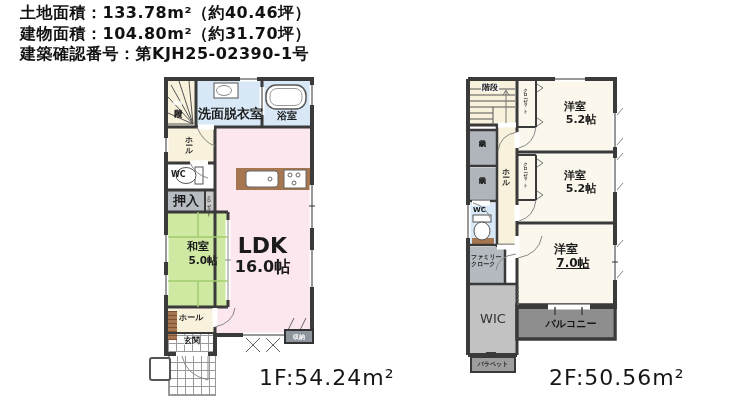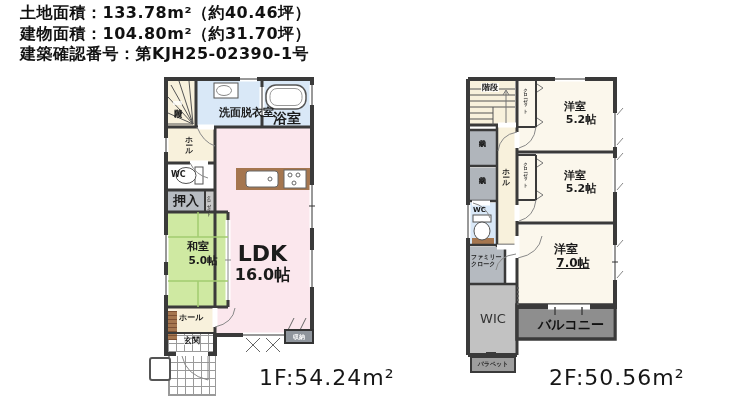--- a/index.html
+++ b/index.html
@@ -117,32 +117,32 @@
 
     <g stroke="#888" stroke-width="1" fill="none">
       <path d="M51,52 Q57,67 69,71"></path>
       <path d="M44,88 Q50,100 62,103"></path>
       <path d="M89,233 Q87,248 69,252"></path>
       <path d="M36,281 Q40,300 62,305 M62,281 V305"></path>
     </g>
   </svg>
 
   <div class="lbl vt" style="left:27px;top:26px;font-size:8px;background:rgba(255,255,255,.75);padding:1px 0;">階段</div>
-  <div class="lbl" style="left:52px;top:32px;width:76px;text-align:right;font-size:11px;">洗面脱衣室</div>
-  <div class="lbl" style="left:118px;top:35px;width:46px;text-align:center;font-size:14px;">浴室</div>
+  <div class="lbl" style="left:52px;top:32px;width:64px;text-align:right;font-size:13px;">洗面脱衣室</div>
+  <div class="lbl" style="left:118px;top:35px;width:46px;text-align:center;font-size:10px;">浴室</div>
   <div class="lbl vt" style="left:38px;top:56px;font-size:7.5px;">ホール</div>
   <div class="lbl" style="left:25px;top:95px;font-size:8px;">WC</div>
   <div class="lbl" style="left:27px;top:119px;font-size:13px;">押入</div>
   <div class="lbl vt" style="left:60px;top:117px;font-size:4px;letter-spacing:0;color:#333;">クロゼット</div>
   <div class="lbl" style="left:22px;top:166px;width:60px;text-align:center;font-size:11px;">
     <div>和室</div>
     <div style="font-size:10.5px;padding-left:10px;">5.0帖</div>
   </div>
   <div class="lbl" style="left:69px;top:158px;width:95px;text-align:center;">
-    <div style="font-size:22px;font-weight:700;margin-top:8px;">LDK</div>
+    <div style="font-size:22px;font-weight:700;">LDK</div>
     <div style="font-size:16px;">16.0帖</div>
   </div>
   <div class="lbl" style="left:33px;top:238px;font-size:8px;">ホール</div>
   <div class="lbl" style="left:38px;top:261px;font-size:8px;background:rgba(255,255,255,.75);">玄関</div>
   <div class="lbl" style="left:138px;top:254px;width:26px;height:11px;background:#8f959c;border:2px solid #333;color:#fff;font-size:6px;text-align:center;line-height:11px;">収納</div>
 </div>
 
 <div class="plan" style="left:460px;top:75px;width:175px;height:310px;">
 
   <div class="room" style="left:10px;top:6px;width:45px;height:44px;background:#f8f1dc;"></div>
@@ -239,17 +239,17 @@
     <div style="padding-left:12px;">5.2帖</div>
   </div>
   <div class="lbl" style="left:76px;top:95px;width:78px;text-align:center;font-size:11px;">
     <div>洋室</div>
     <div style="padding-left:12px;">5.2帖</div>
   </div>
   <div class="lbl" style="left:58px;top:168px;width:96px;text-align:center;font-size:12px;">
     <div>洋室</div>
     <div style="padding-left:14px;text-decoration:underline;">7.0帖</div>
   </div>
-  <div class="lbl" style="left:59px;top:243px;width:104px;text-align:center;font-size:13px;color:#111;">バルコニー</div>
+  <div class="lbl" style="left:59px;top:243px;width:104px;text-align:center;font-size:10px;color:#111;">バルコニー</div>
 </div>
 
 <div class="area" style="left:259px;top:365px;">1F:54.24m²</div>
 <div class="area" style="left:549px;top:365px;">2F:50.56m²</div>
 
 </body></html>

